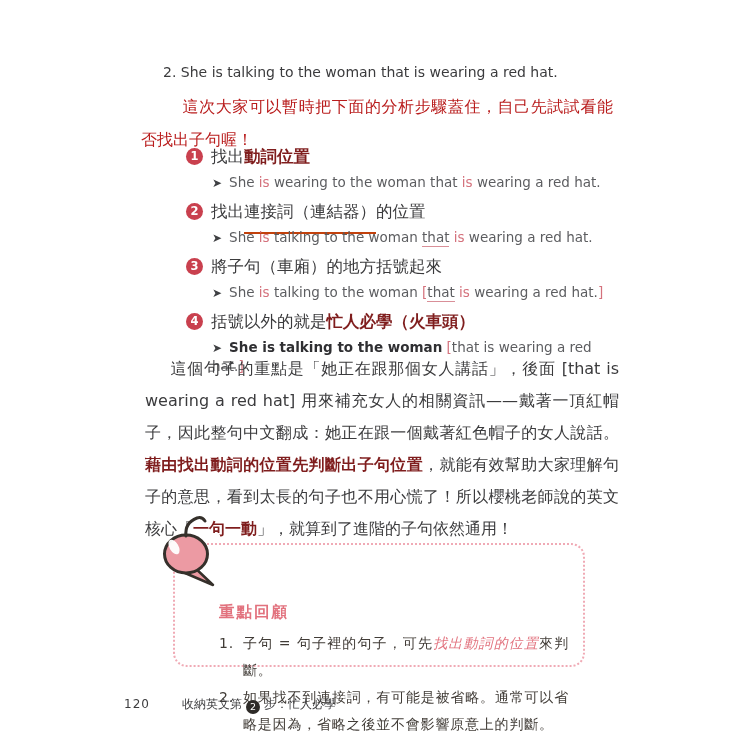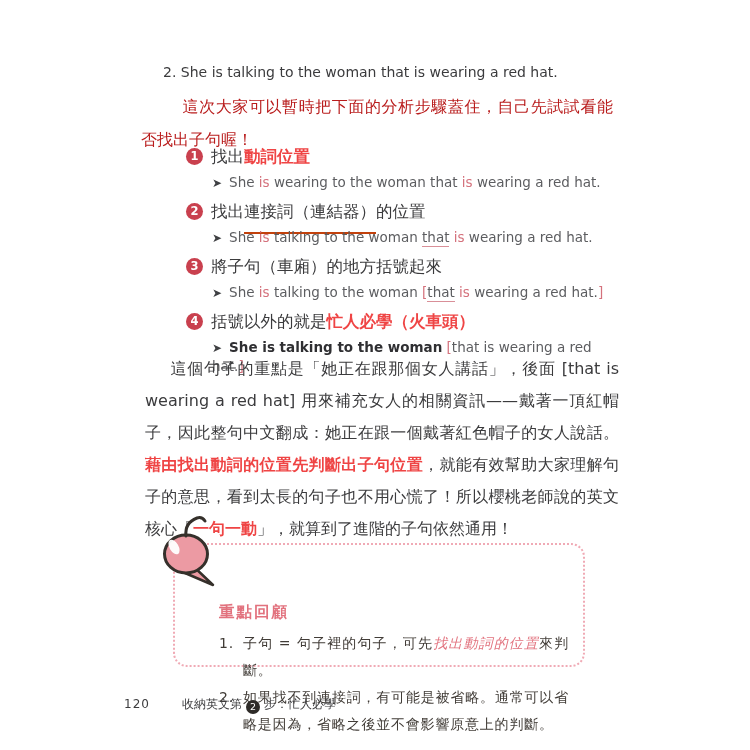--- a/index.html
+++ b/index.html
@@ -13,21 +13,21 @@
     font-size:16px; line-height:33px; text-indent:2.6em; text-align:justify; color:#b91c1c;
   }
   .steps { position:absolute; left:186px; top:146px; width:430px; }
   .step { margin-bottom:9px; }
   .step-title { font-size:16.5px; line-height:22px; color:#3b3b3d; }
   .cnum {
     display:inline-block; width:17px; height:17px; border-radius:50%;
     background:#c9404e; color:#ffffff; font-size:11.5px; font-weight:bold;
     line-height:17px; text-align:center; margin-right:8px; vertical-align:2px;
   }
-  .b { font-weight:bold; color:#ef4444; }
+  .b { font-weight:bold; color:#7f1d1d; }
   .u-red { border-bottom:2px solid #c2410c; padding-bottom:11px; }
   .step-sent { margin:5px 0 0 26px; font-size:13.5px; line-height:18px; color:#5c5d60; }
   .arrow { color:#3f4043; font-size:12px; margin-right:7px; }
   .pink { color:#d4717c; }
   .that-u { border-bottom:1.5px solid #d98f98; padding-bottom:0.5px; }
   .main-clause { font-weight:bold; color:#2f2f32; }
   .main-para {
     position:absolute; left:141px; top:349px; width:474px; margin:4px;
     font-size:16px; line-height:32px; text-indent:1.6em; text-align:justify; color:#3b3b3d;
   }

